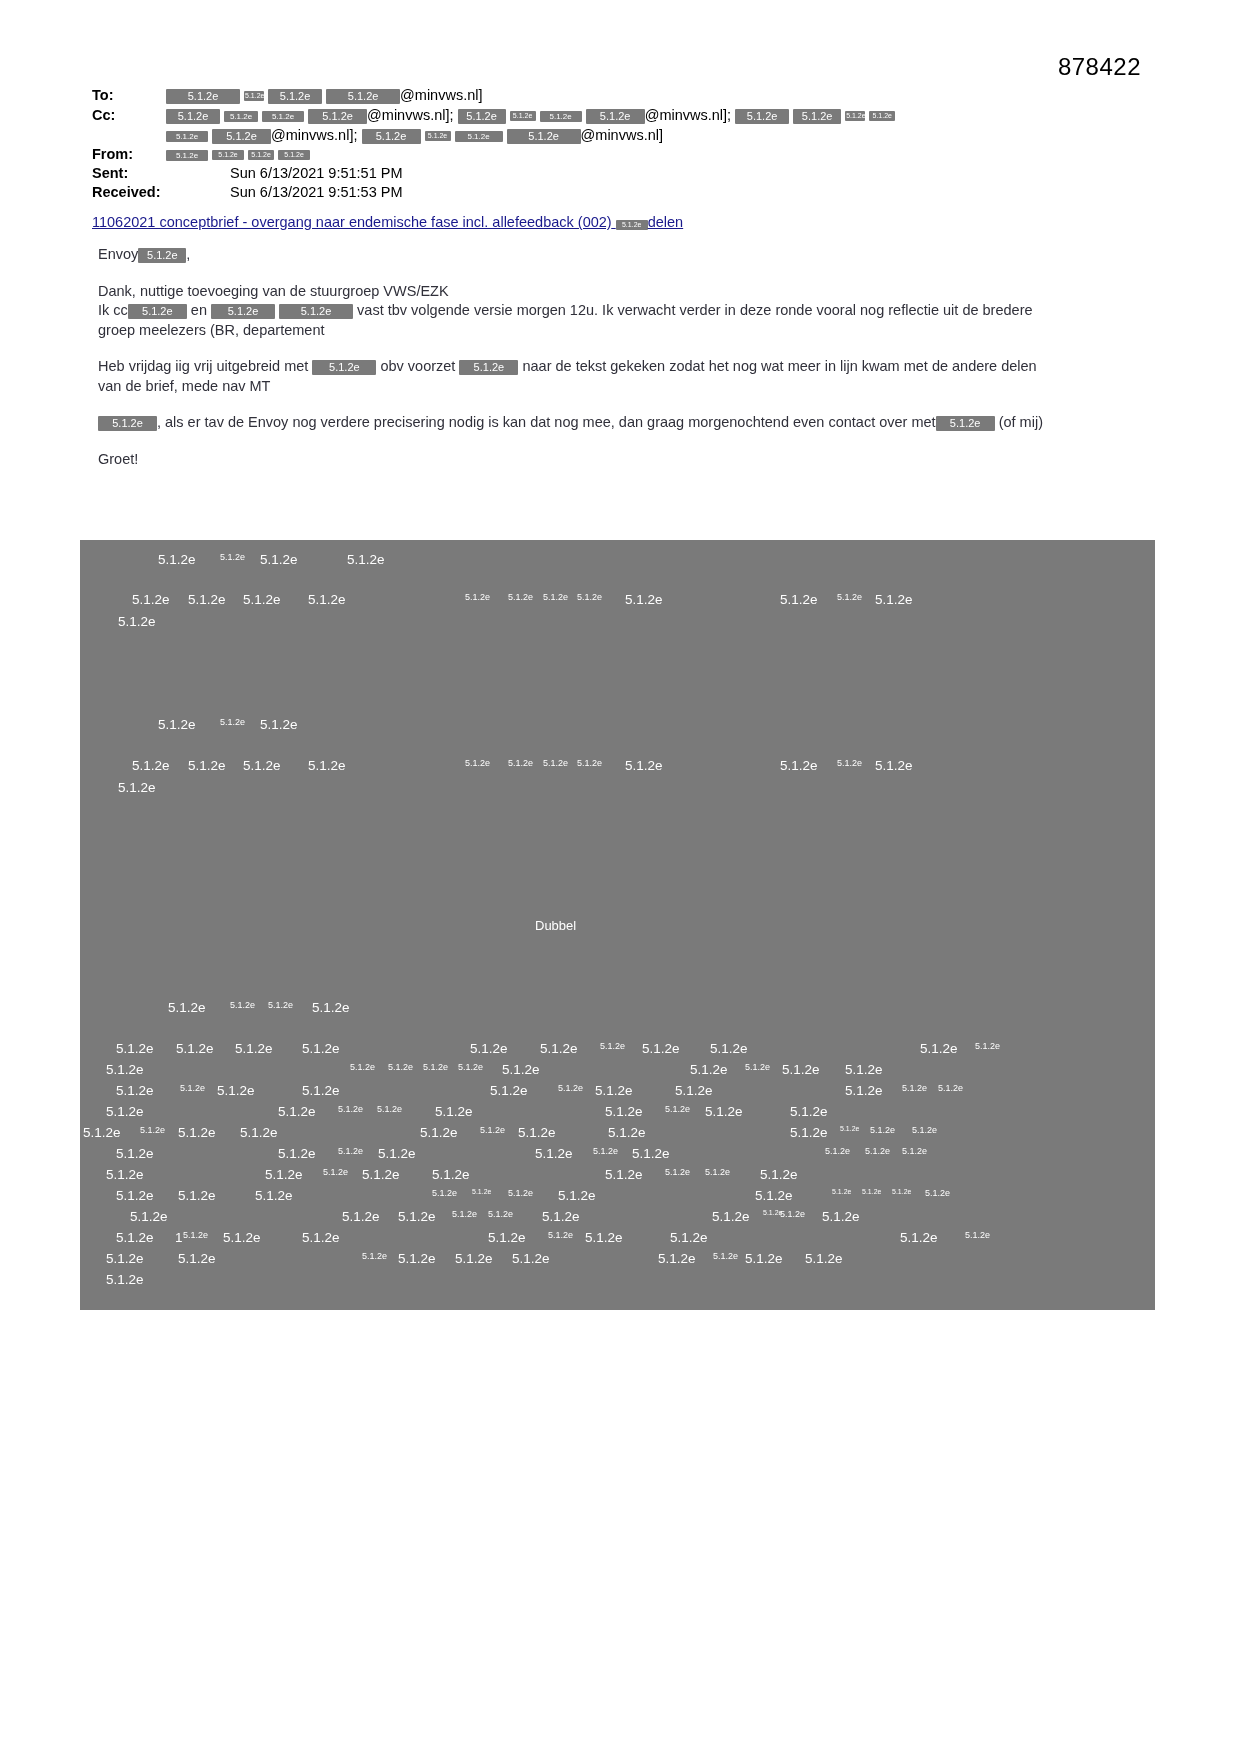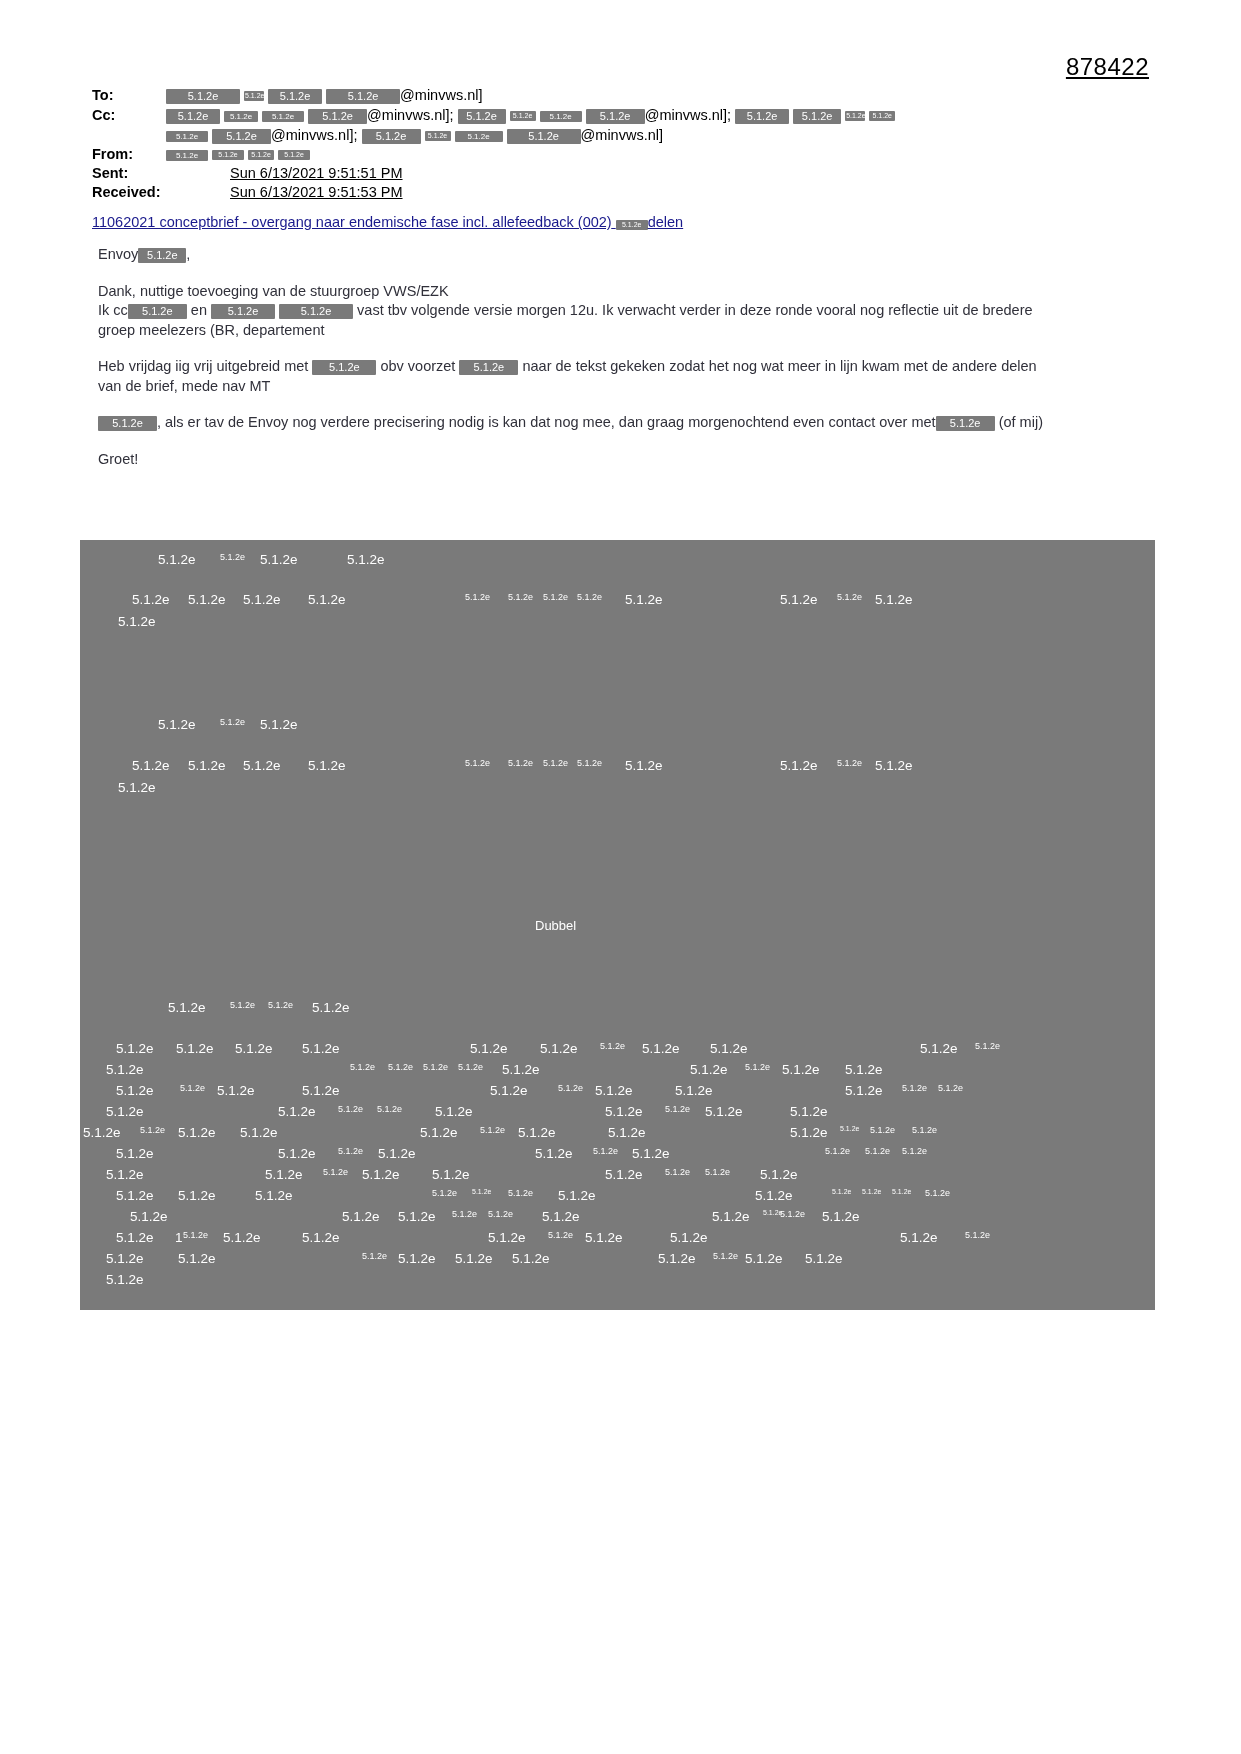--- a/index.html
+++ b/index.html
@@ -17,25 +17,24 @@
   }
   .page {
     position: relative;
     width: 1241px;
     height: 1754px;
   }
   
   .doc-id {
     position: absolute;
     top: 53px;
-    right: 92px;
+    right: 100px;
     font-size: 24px;
     letter-spacing: 0.5px;
     color: #000;
-    text-decoration: underline;
   }
   
   .r {
     display: inline-block;
     background: #7a7a7a;
     color: #ffffff;
     font-size: 11px;
     line-height: 13px;
     text-align: center;
     vertical-align: middle;
@@ -71,21 +70,21 @@
   }
   .hdr .lbl {
     font-weight: bold;
     width: 74px;
     flex: 0 0 74px;
     font-size: 14.5px;
   }
   .hdr .val {
     flex: 1;
   }
-  .hdr .val.indent { padding-left: 64px; text-decoration: underline; }
+  .hdr .val.indent { padding-left: 64px; }
   .cc-line { line-height: 20px; }
   .attach {
     position: absolute;
     left: 92px;
     top: 214px;
     font-size: 14.5px;
     color: #1a1a8c;
     text-decoration: underline;
   }
   .attach .r { vertical-align: baseline; }

